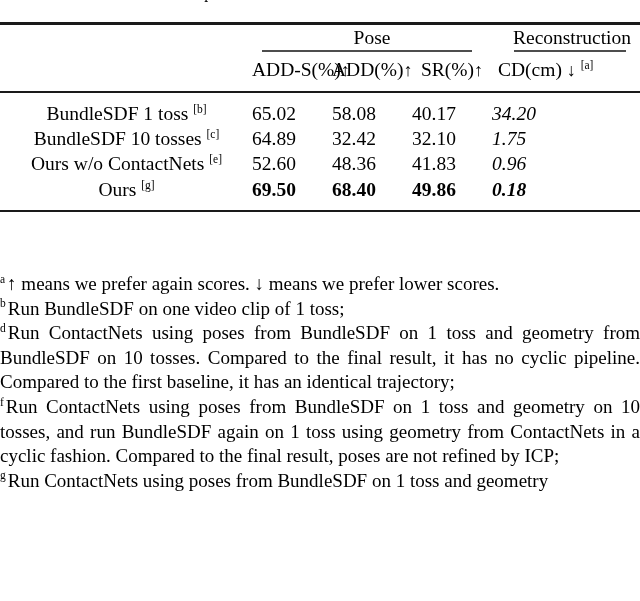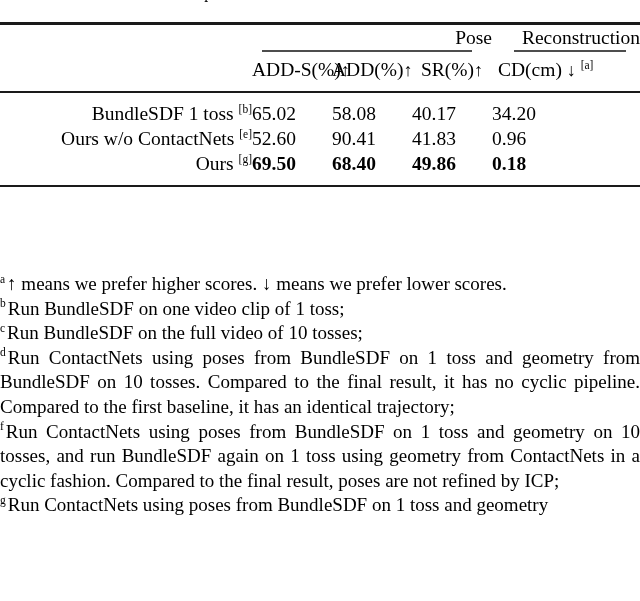--- a/index.html
+++ b/index.html
@@ -63,21 +63,21 @@
     line-height: 25px;
     vertical-align: baseline;
   }
 
   col.c-name  { width: 252px; }
   col.c-add-s { width: 80px; }
   col.c-add   { width: 80px; }
   col.c-sr    { width: 80px; }
   col.c-cd    { width: 148px; }
 
-  .grp-row td { height: 16px; text-align: right; }
+  .grp-row td { height: 16px; text-align: center; }
   .grp-pose   { font-size: 19.5px; }
   .grp-recon  { font-size: 19.5px; white-space: nowrap; text-align: left; padding-left: 12px !important; font-family: Liberation Serif, serif; }
 
   .midrule-row td { height: 7px; padding: 0 !important; }
   .midrule-inner {
     border-top: 2px solid #4d4d4d;
     height: 0;
     margin: 0;
   }
   .mr-pose  { margin-left: 10px; margin-right: 20px; }
@@ -98,24 +98,24 @@
     line-height: 0;
   }
 
   .body-row td {
     height: 25.2px;
     font-size: 19.5px;
     text-align: left;
     white-space: nowrap;
   }
   .body-row td.namecell {
-    text-align: right;
+    text-align: center;
     padding-left: 1px !important;
   }
-  .body-row td.cdcell { padding-right: 56px !important; }
+  .body-row td.cdcell { padding-right: 56px !important; font-style: italic; }
   .body-row.best td { font-weight: bold; margin-top: 24px; }
 
   .spacer-row td { height: 8px; }
 
   
   .footnotes {
     position: absolute;
     top: 272px;
     left: 0;
     width: 640px;
@@ -199,26 +199,33 @@
           </tr>
 
         <tr class="body-row">
           <td class="namecell"><span>BundleSDF 1 toss</span>&nbsp;<sup class="fn">[b]</sup></td>
           <td>65.02</td>
           <td>58.08</td>
           <td>40.17</td>
           <td class="cdcell">34.20</td>
         </tr>
 
+        <tr class="body-row">
+          <td class="namecell"><span>BundleSDF 10 tosses</span>&nbsp;<sup class="fn">[c]</sup></td>
+          <td>64.89</td>
+          <td>32.42</td>
+          <td>32.10</td>
+          <td class="cdcell">1.75</td>
+        </tr>
 
 
         <tr class="body-row">
           <td class="namecell"><span>Ours w/o ContactNets</span>&nbsp;<sup class="fn">[e]</sup></td>
           <td>52.60</td>
-          <td>90.41</td>
+          <td>48.36</td>
           <td>41.83</td>
           <td class="cdcell">0.96</td>
         </tr>
 
 
         <tr class="body-row best">
           <td class="namecell"><span style="font-weight:normal">Ours</span>&nbsp;<sup class="fn" style="font-weight:normal">[g]</sup></td>
           <td>69.50</td>
           <td>68.40</td>
           <td>49.86</td>
@@ -228,21 +235,20 @@
         <tr class="spacer-row">
             <td colspan="5"></td>
           </tr>
       </tbody>
     </table>
 
     <div class="rule-bottom"></div>
   </div>
 
   <div class="footnotes">
-    <p class="fnote nojust"><span class="marker">a</span><span>↑ means we prefer higher scores. ↓ means we prefer lower scores.</span></p>
+    <p class="fnote nojust"><span class="marker">a</span><span>↑ means we prefer again scores. ↓ means we prefer lower scores.</span></p>
     <p class="fnote nojust"><span class="marker">b</span><span>Run BundleSDF on one video clip of 1 toss;</span></p>
-    <p class="fnote nojust"><span class="marker">c</span><span>Run BundleSDF on the full video of 10 tosses;</span></p>
     <p class="fnote"><span class="marker">d</span><span>Run ContactNets using poses from BundleSDF on 1 toss and geometry from BundleSDF on 10 tosses. Compared to the final result, it has no cyclic pipeline. Compared to the first baseline, it has an identical trajectory;</span></p>
     <p class="fnote"><span class="marker">f</span><span>Run ContactNets using poses from BundleSDF on 1 toss and geometry on 10 tosses, and run BundleSDF again on 1 toss using geometry from ContactNets in a cyclic fashion. Compared to the final result, poses are not refined by ICP;</span></p>
     <p class="fnote"><span class="marker">g</span><span>Run ContactNets using poses from BundleSDF on 1 toss and geometry</span></p>
   </div>
 
 </div>
 
 </body></html>

